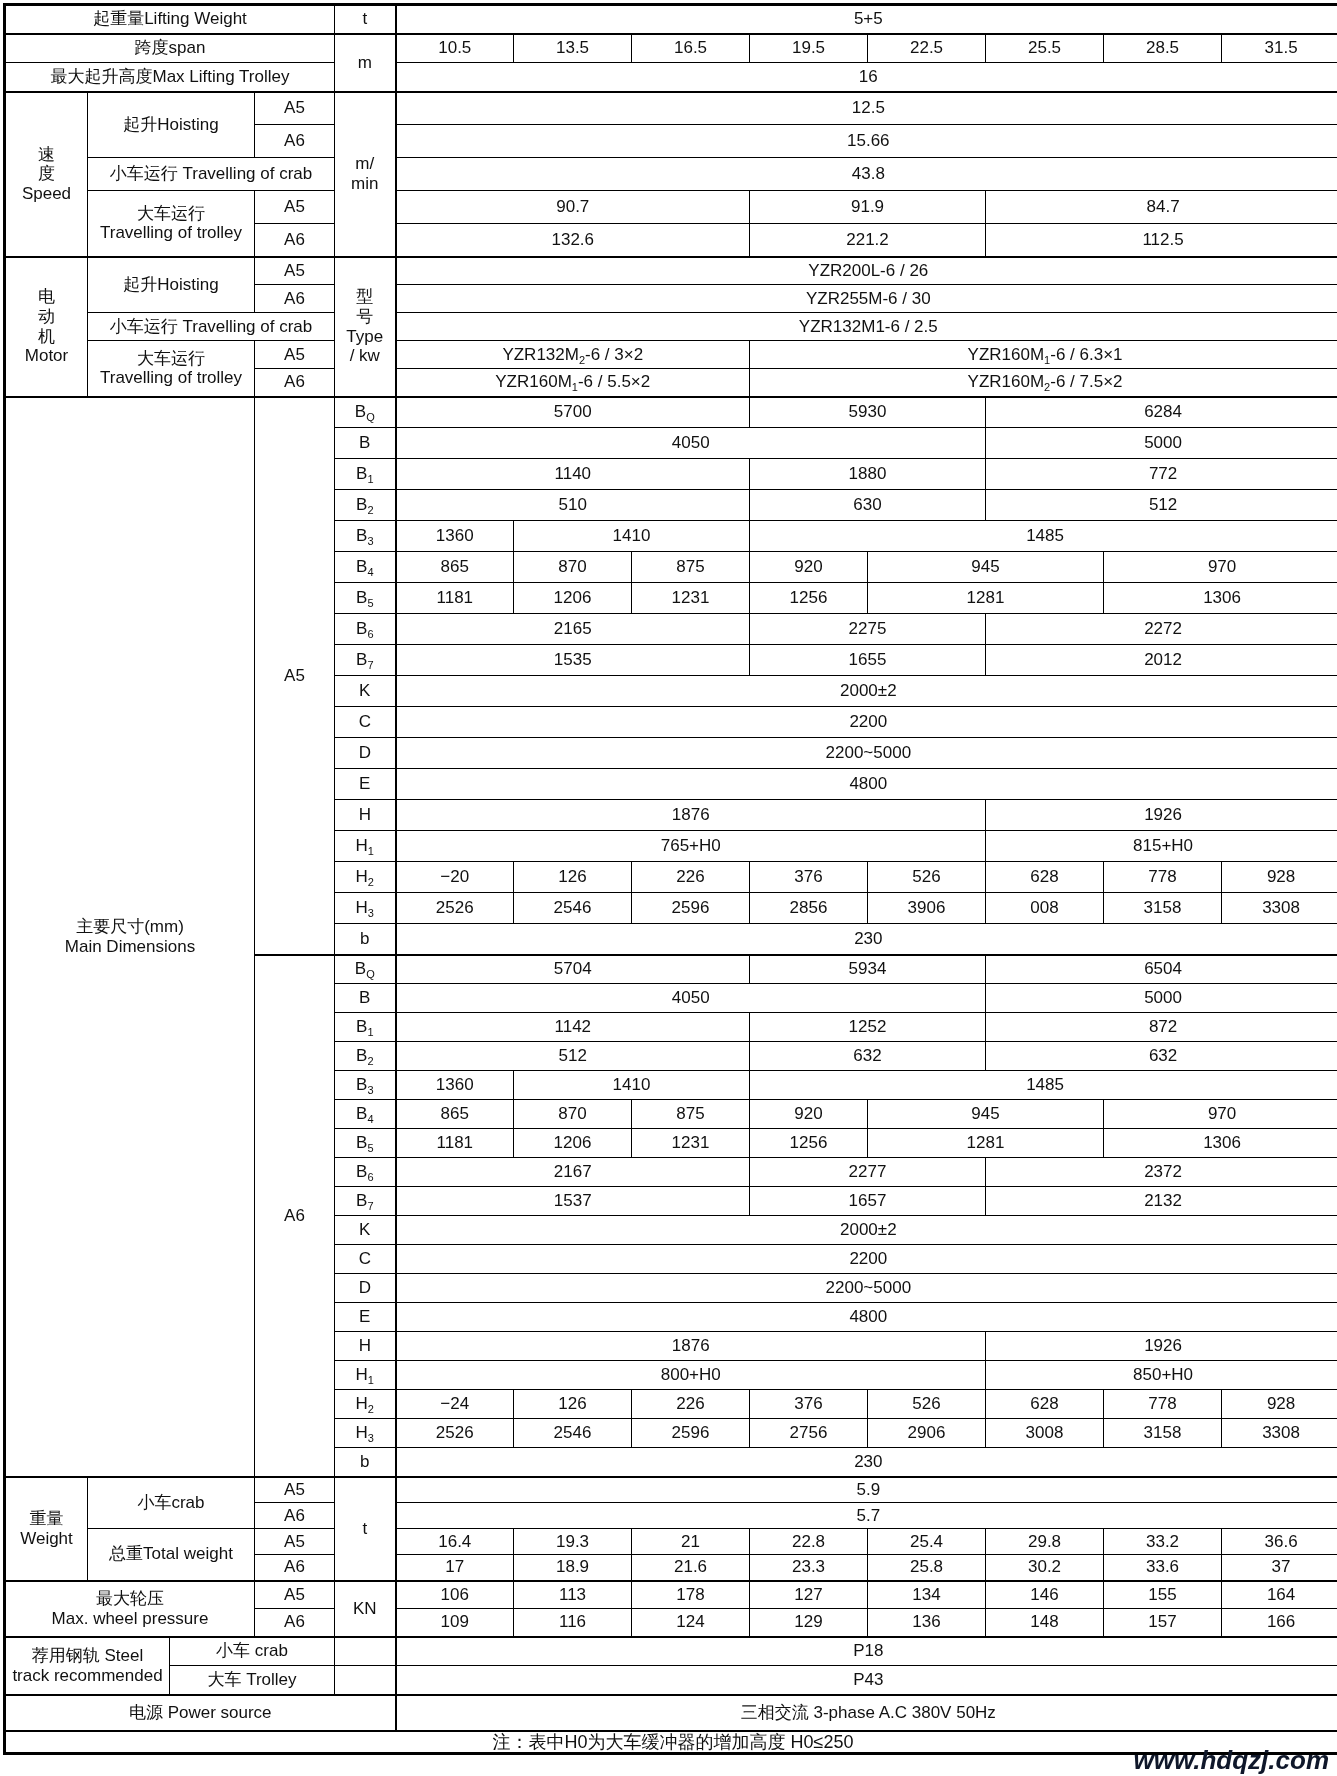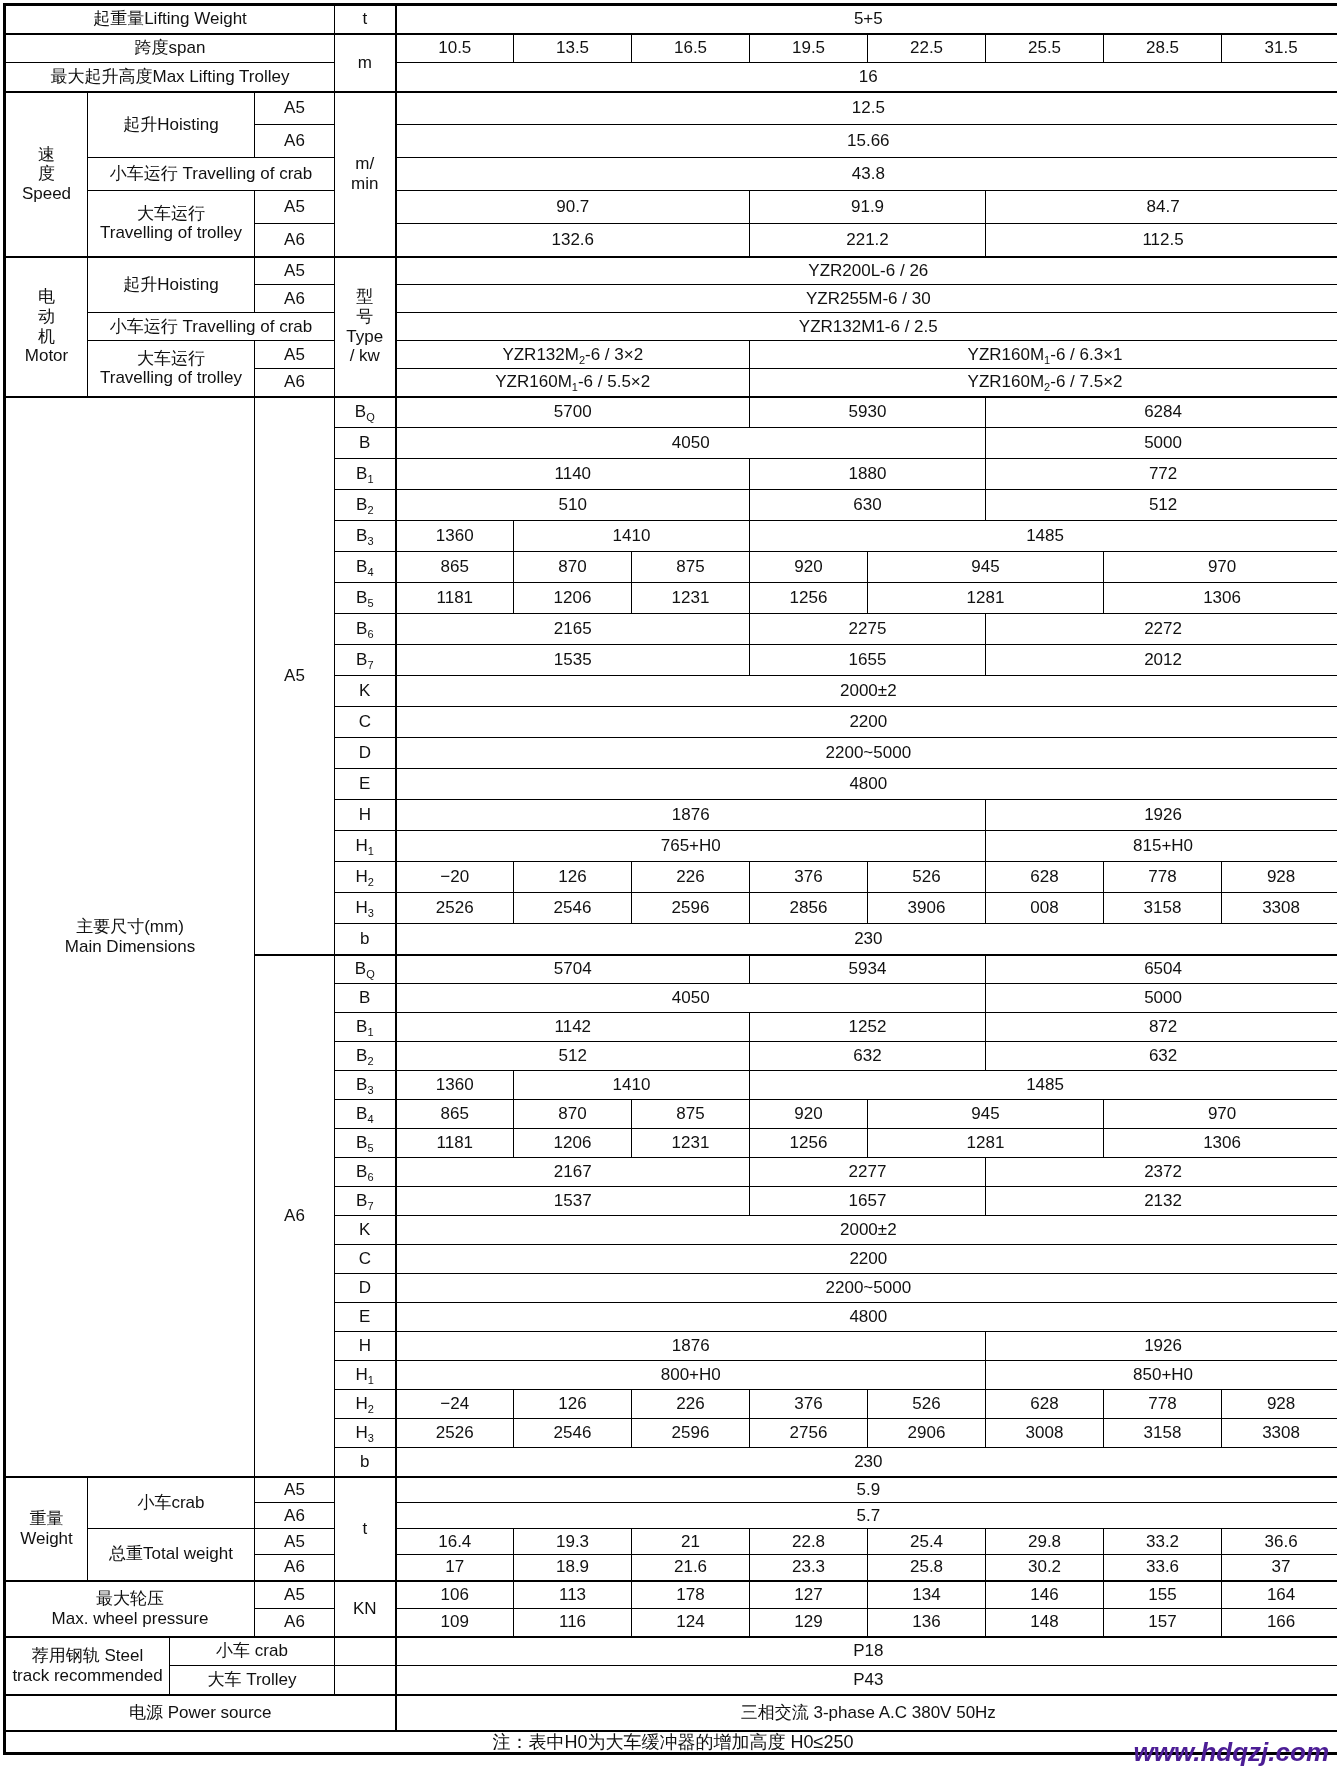--- a/index.html
+++ b/index.html
@@ -26,23 +26,23 @@
   .dim sub { font-size:11px; }
   tr.rh1 { height:29px; }
   tr.rh2 { height:33px; }
   tr.rh3 { height:28px; }
   tr.rh4 { height:31px; }
   tr.rh5 { height:26px; }
   tr.rh6 { height:36px; }
   tr.rh7 { height:22px; }
   td.note-cell { border:none; font-size:18px; }
   .watermark {
-    position:absolute; right:8px; bottom:8px;
+    position:absolute; right:8px; bottom:0;
     font-size:26px; font-weight:bold; font-style:italic;
-    color:#4c1d95;
+    color:#0f172a;
   }
 </style>
 </head>
 <body>
 
 <table class="spec">
   <colgroup>
     <col style="width:83px">
       <col style="width:82px">
       <col style="width:85px">

